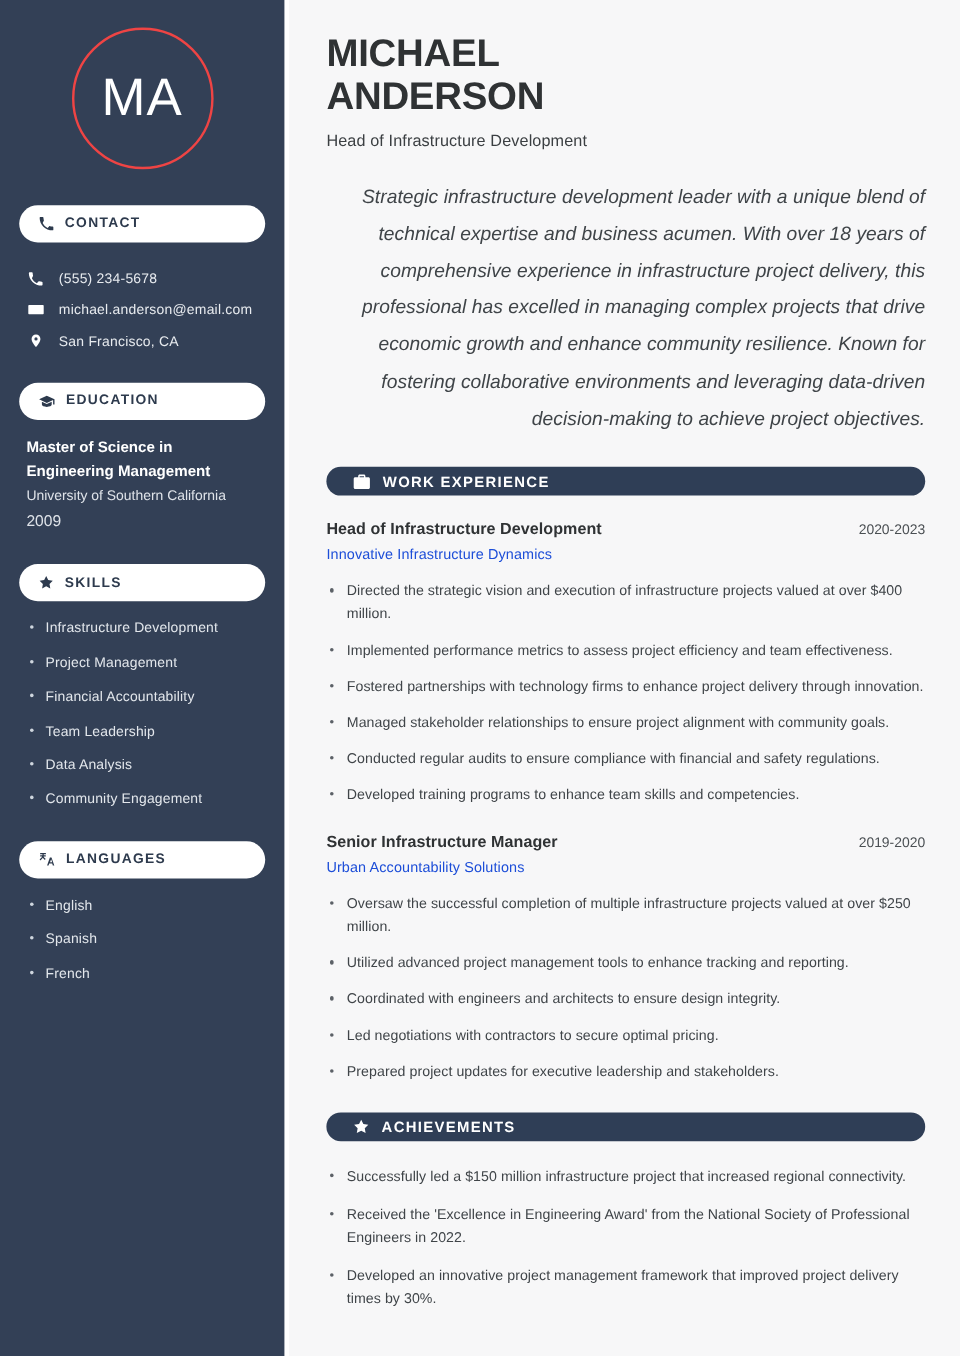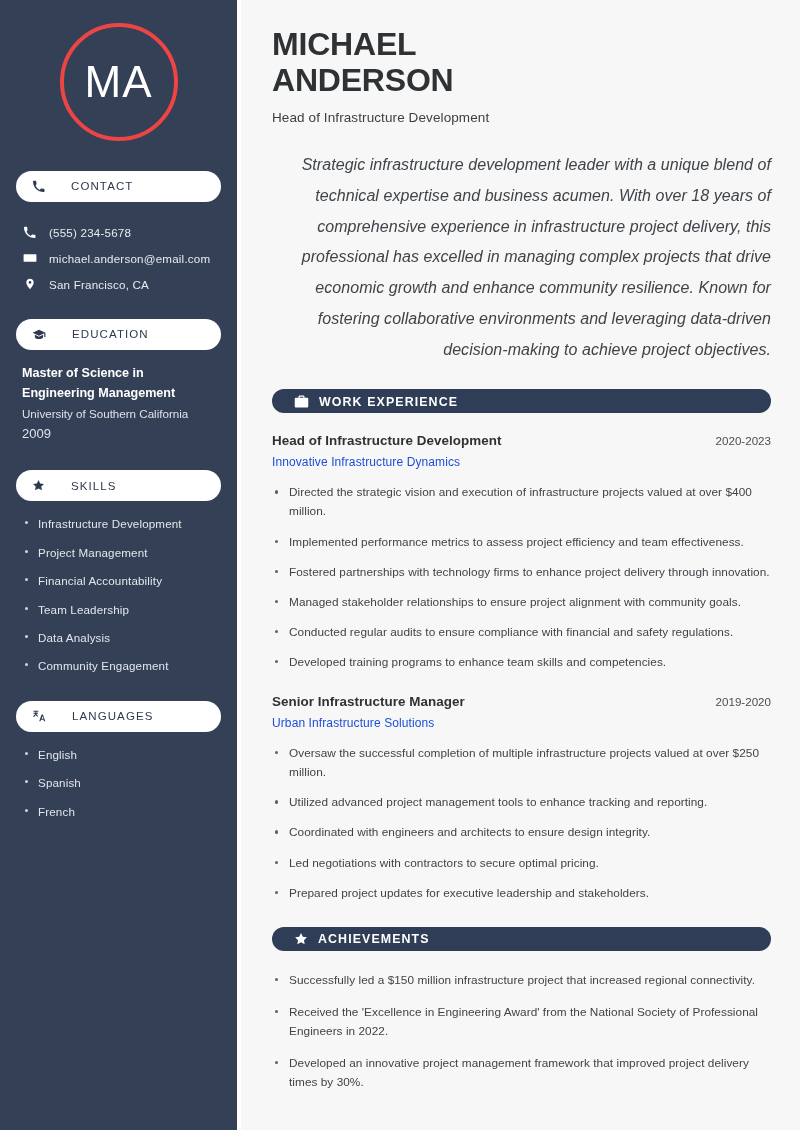--- a/index.html
+++ b/index.html
@@ -36,43 +36,43 @@
     display: flex;
     justify-content: center;
     align-items: center;
     margin-top: 23px;
     margin-bottom: 30px;
   }
   .avatar {
     width: 118px;
     height: 118px;
     border-radius: 50%;
-    border: 4px solid #ef4444;
+    border: 2px solid #ef4444;
     display: flex;
     align-items: center;
     justify-content: center;
     color: #ffffff;
     font-size: 44px;
     font-weight: 400;
     letter-spacing: 1px;
     line-height: 1;
   }
 
   
   .pill {
     display: flex;
     align-items: center;
-    gap: 26px;
+    gap: 9px;
     background: #ffffff;
     color: #2d3a4d;
     border-radius: 999px;
     height: 31px;
     padding: 0 16px;
     font-size: 11.5px;
-    font-weight: 400;
+    font-weight: 700;
     letter-spacing: 1.1px;
     text-transform: uppercase;
     margin-bottom: 14px;
   }
   .pill .pill-label { line-height: 1; padding-top: 1px; }
   .pill svg { flex: 0 0 auto; display: block; }
 
   .contact-list { margin-bottom: 25px; }
   .contact-row {
     display: flex;
@@ -372,21 +372,21 @@
         <li>Conducted regular audits to ensure compliance with financial and safety regulations.</li>
         <li>Developed training programs to enhance team skills and competencies.</li>
       </ul>
     </div>
 
     <div class="job">
       <div class="job-head">
         <div class="job-title">Senior Infrastructure Manager</div>
         <div class="job-dates">2019-2020</div>
       </div>
-      <div class="job-company">Urban Infrastructure Solutions</div>
+      <div class="job-company">Urban Accountability Solutions</div>
       <ul class="bullets">
         <li>Oversaw the successful completion of multiple infrastructure projects valued at over $250 million.</li>
         <li>Utilized advanced project management tools to enhance tracking and reporting.</li>
         <li>Coordinated with engineers and architects to ensure design integrity.</li>
         <li>Led negotiations with contractors to secure optimal pricing.</li>
         <li>Prepared project updates for executive leadership and stakeholders.</li>
       </ul>
     </div>
 
     <div class="bar">

